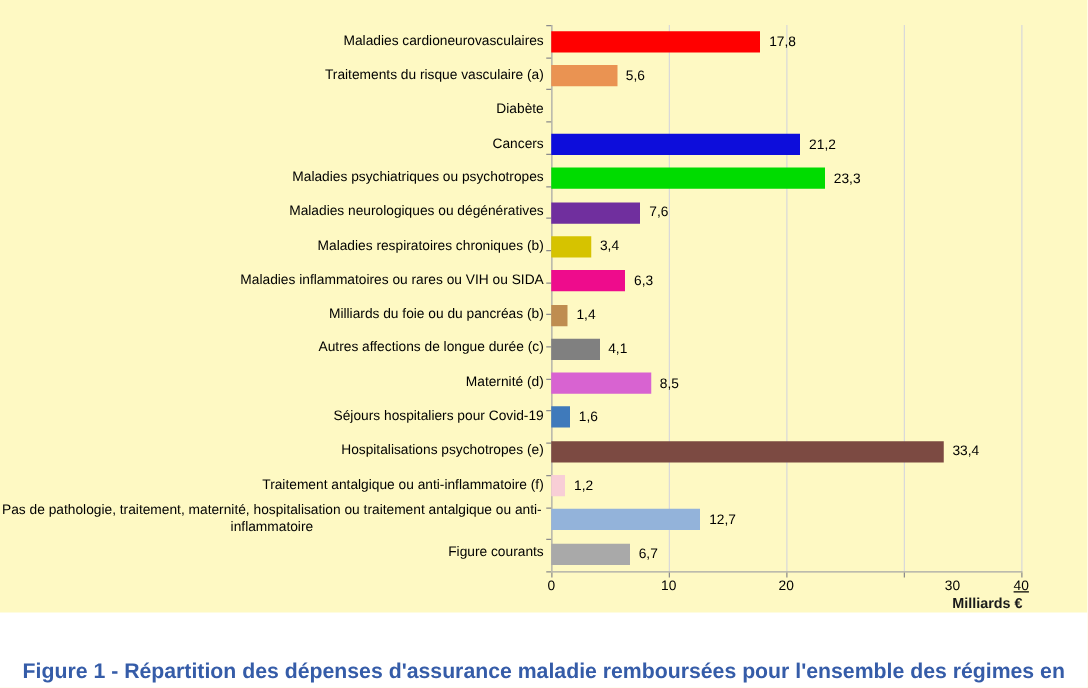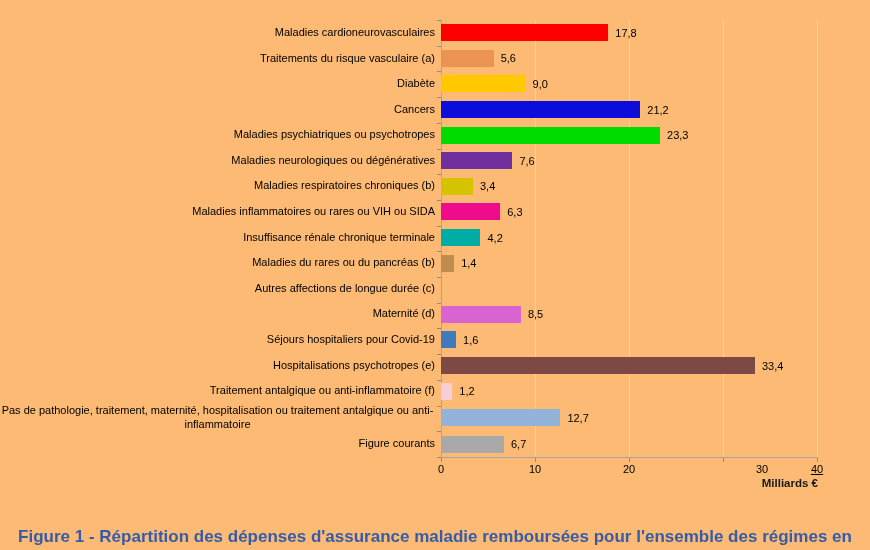--- a/index.html
+++ b/index.html
@@ -7,22 +7,22 @@
     padding: 0;
     width: 870px;
     height: 550px;
     background: #ffffff;
     font-family: "Liberation Sans", sans-serif;
     overflow: hidden;
   }
   .canvas {
     position: relative;
     width: 870px;
-    height: 550px;
-    background: #fdba74;
+    height: 490px;
+    background: #fef9c3;
   }
   
   .plot-bg {
     position: absolute;
     left: 441px;
     top: 20px;
     width: 376px;
     height: 437px;
   }
   .gridline {
@@ -180,24 +180,20 @@
         </div>
         <div class="bar-cell">
           <div class="bar" style="width: 14%; background: rgb(234, 147, 82);"></div>
           <div class="value-label">5,6</div>
         </div>
       </div>
       <div class="row">
         <div class="label-cell">
           <span>Diabète</span>
         </div>
-        <div class="bar-cell">
-          <div class="bar" style="width: 22.5%; background: rgb(255, 200, 0);"></div>
-          <div class="value-label">9,0</div>
-        </div>
       </div>
       <div class="row">
         <div class="label-cell">
           <span>Cancers</span>
         </div>
         <div class="bar-cell">
           <div class="bar" style="width: 53%; background: rgb(13, 13, 219);"></div>
           <div class="value-label">21,2</div>
         </div>
       </div>
@@ -232,39 +228,34 @@
         <div class="label-cell">
           <span>Maladies inflammatoires ou rares ou VIH ou SIDA</span>
         </div>
         <div class="bar-cell">
           <div class="bar" style="width: 15.75%; background: rgb(238, 12, 140);"></div>
           <div class="value-label">6,3</div>
         </div>
       </div>
       <div class="row">
         <div class="label-cell">
-          <span>Insuffisance rénale chronique terminale</span>
-        </div>
-        <div class="bar-cell">
-          <div class="bar" style="width: 10.5%; background: rgb(0, 173, 164);"></div>
-          <div class="value-label">4,2</div>
-        </div>
-      </div>
-      <div class="row">
-        <div class="label-cell">
-          <span>Maladies du rares ou du pancréas (b)</span>
+          <span>Milliards du foie ou du pancréas (b)</span>
         </div>
         <div class="bar-cell">
           <div class="bar" style="width: 3.5%; background: rgb(191, 141, 80);"></div>
           <div class="value-label">1,4</div>
         </div>
       </div>
       <div class="row">
         <div class="label-cell">
           <span>Autres affections de longue durée (c)</span>
+        </div>
+        <div class="bar-cell">
+          <div class="bar" style="width: 10.25%; background: rgb(128, 128, 128);"></div>
+          <div class="value-label">4,1</div>
         </div>
       </div>
       <div class="row">
         <div class="label-cell">
           <span>Maternité (d)</span>
         </div>
         <div class="bar-cell">
           <div class="bar" style="width: 21.25%; background: rgb(216, 99, 209);"></div>
           <div class="value-label">8,5</div>
         </div>

